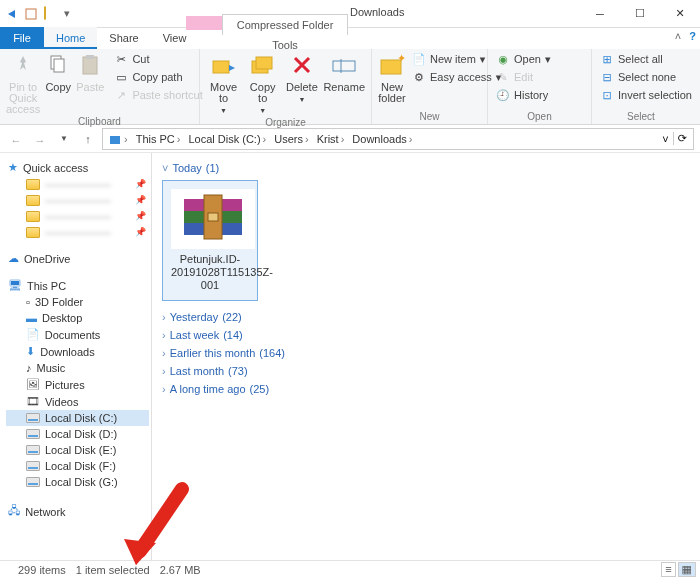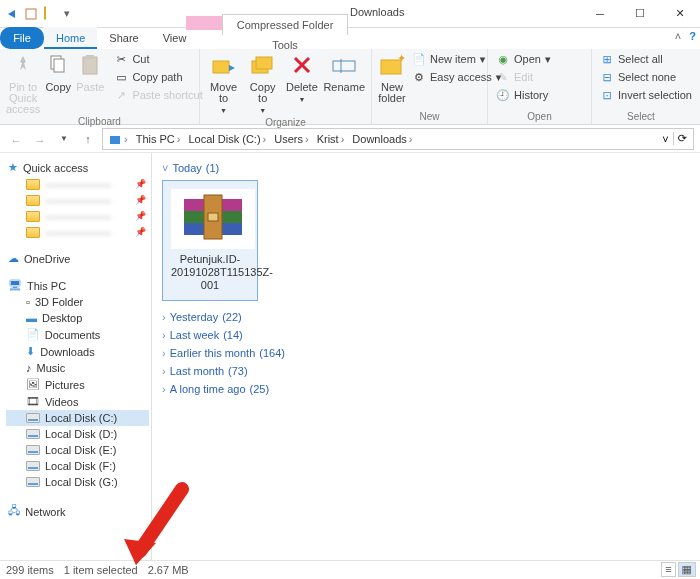--- a/index.html
+++ b/index.html
@@ -12,21 +12,21 @@
 .titlebar .spacer { flex: 1; }
 .titlebar .wincontrols { display: flex; }
 .titlebar .wincontrols .btn { width: 40px; height: 28px; display: flex; align-items: center; justify-content: center; color: #333; }
 .titlebar-title { position: absolute; left: 350px; top: 6px; color: #444; }
 
 .contexttab-row { position: absolute; left: 186px; top: 16px; width: 126px; height: 14px; background: #f7b8d7; color: #9a3c7d; text-align: center; font-size: 10px; line-height: 14px; }
 .contexttab { position: absolute; left: 186px; top: 14px; height: 21px; width: 126px; border: 1px solid #d0d0d0; border-bottom: none; text-align: center; line-height: 20px; color: #555; background: #fff; margin-left: 36px; }
 
 
 .tabs { height: 22px; display: flex; align-items: stretch; position: relative; margin-top: -1px; }
-.tabs .file { background: #1979ca; color: #fff; width: 44px; text-align: center; line-height: 22px; border-radius: 10px; }
+.tabs .file { background: #1979ca; color: #fff; width: 44px; text-align: center; line-height: 22px; }
 .tabs .tab { padding: 0 12px; line-height: 22px; color: #444; }
 .tabs .tab.active { color: #1979ca; border-bottom: 2px solid #1979ca; background: #f5f6f7; }
 .tabs .right { position: absolute; right: 4px; top: 3px; display: flex; gap: 8px; }
 
 
 .ribbon { height: 76px; background: #f5f6f7; border-bottom: 1px solid #d9d9d9; display: flex; }
 .rgroup { border-right: 1px solid #e3e3e3; padding: 2px 6px 0 6px; display: flex; flex-direction: column; justify-content: space-between; }
 .rgroup .body { display: flex; align-items: flex-start; gap: 4px; flex: 1; }
 .rgroup .label { text-align: center; color: #777; font-size: 10px; padding: 1px 0 2px; }
 .bigbtn { width: 44px; display: flex; flex-direction: column; align-items: center; gap: 1px; color: #444; text-align: center; line-height: 11px; }
@@ -55,21 +55,21 @@
 .nav .pinned { color: #333; }
 .nav .blur { filter: blur(2px); color:#999; }
 .nav .sel { background: #d2e6f8; }
 .content { flex: 1; overflow: hidden; padding: 6px 10px; position: relative; }
 .grp { color: #2b64b4; display: flex; align-items: center; gap: 4px; margin: 3px 0 6px 0; }
 .grp .car { color: #6b8fc1; }
 .thumb { width: 96px; border: 1px solid #7cb0e4; background: #e9f2fb; padding: 8px; text-align: center; color: #333; font-size: 10px; line-height: 12px; }
 .thumb .img { width: 84px; height: 60px; margin: 0 auto 4px; background: #fff; display:flex; align-items:center; justify-content:center; }
 
 
-.status { height: 18px; border-top: 1px solid #e3e3e3; display: flex; align-items: center; padding: 0 6px; color: #555; gap: 10px; position: relative; }
+.status { height: 18px; border-top: 1px solid #e3e3e3; display: flex; align-items: center; padding: 0 18px; color: #555; gap: 10px; position: relative; }
 .status .viewbtns { position: absolute; right: 4px; display:flex; gap:2px; }
 
 
 .arrow { position: absolute; left: 122px; top: 481px; width: 70px; height: 90px; pointer-events: none; }
 
 
 .folder-ic { width:14px; height:11px; background: linear-gradient(#ffe08a,#f7c742); border:1px solid #d7a92a; border-radius:1px; }
 .drive-ic { width:14px; height:10px; background:#e8e8e8; border:1px solid #aaa; border-radius:1px; position:relative; }
 .drive-ic:after{content:"";position:absolute;left:1px;right:1px;bottom:1px;height:2px;background:#5aa2e0;}
 </style>

